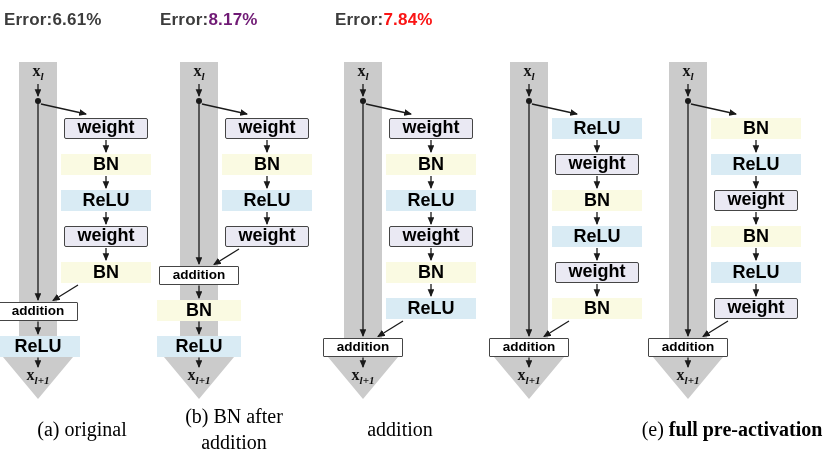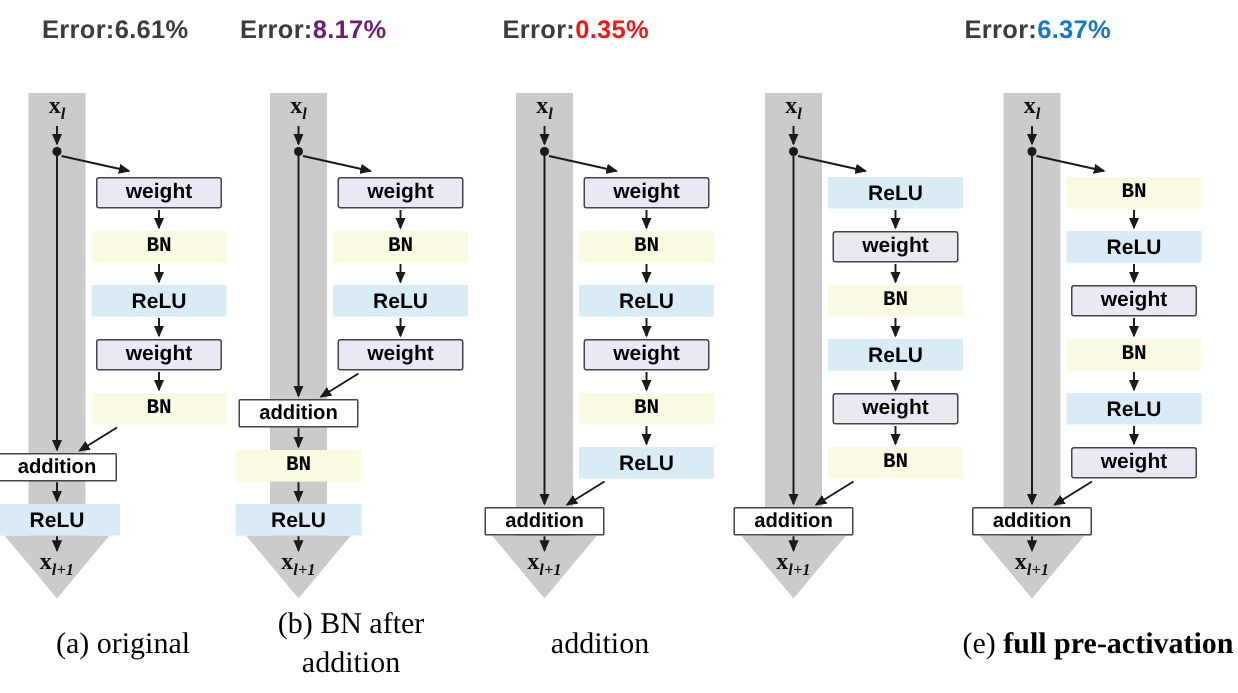--- a/index.html
+++ b/index.html
@@ -11,28 +11,28 @@
   #connector-svg line{stroke:var(--line,#1a1a1a);stroke-width:1.3;}
   #connector-svg .trunk{fill:var(--trunk-gray,#cbcbcb);stroke:none;}
   #connector-svg .dot{fill:var(--line,#1a1a1a);}
   .ah-path{fill:var(--line,#1a1a1a);}
   .err{
     position:absolute;top:10px;font-size:17px;font-weight:600;
     color:var(--error-text,#3c3c3c);white-space:nowrap;letter-spacing:.2px;
   }
   .blk{
     position:absolute;height:21px;line-height:21px;text-align:center;
-    font-size:14px;font-weight:700;color:#000;box-sizing:border-box;white-space:nowrap;
+    font-size:18px;font-weight:700;color:#000;box-sizing:border-box;white-space:nowrap;
   }
   .blk.weight{
     background:var(--weight-fill,#eae9f3);
     border:1.6px solid var(--weight-border,#454545);
     border-radius:2px;line-height:17px;
   }
-  .blk.bn{background:var(--bn-fill,#fafae2);font-family:Liberation Mono, monospace;}
+  .blk.bn{background:var(--bn-fill,#fafae2);}
   .blk.relu{background:var(--relu-fill,#d9ebf4);text-align:center;}
   .blk.add{
     background:var(--addition-fill,#fff);
     border:1.6px solid var(--addition-border,#454545);
     height:19px;line-height:15px;border-radius:1px;font-size:13.5px;
   }
   .xlab{
     position:absolute;width:70px;text-align:center;
     font-family:"Liberation Serif",serif;font-weight:700;font-size:16px;color:#111;
   }
@@ -109,21 +109,21 @@
       <line x1="688" y1="101" x2="688" y2="336" marker-end="url(#ah)"></line>
       <line x1="691" y1="104" x2="736" y2="114" marker-end="url(#ah)"></line>
       <line x1="756" y1="140" x2="756" y2="152" marker-end="url(#ah)"></line>
       <line x1="756" y1="176" x2="756" y2="188" marker-end="url(#ah)"></line>
       <line x1="756" y1="212" x2="756" y2="224" marker-end="url(#ah)"></line>
       <line x1="756" y1="248" x2="756" y2="260" marker-end="url(#ah)"></line>
       <line x1="756" y1="284" x2="756" y2="296" marker-end="url(#ah)"></line>
       <line x1="728" y1="321" x2="703" y2="336.5" marker-end="url(#ah)"></line>
       <line x1="688" y1="357.5" x2="688" y2="367" marker-end="url(#ah)"></line>
     </svg>
-<div class="err" style="left: 28px; text-align: center;"><span>Error:</span><span class="val" style="color: rgb(60, 60, 60);">6.61%</span></div>
+<div class="err" style="left: 4px; text-align: center;"><span>Error:</span><span class="val" style="color: rgb(60, 60, 60);">6.61%</span></div>
     <div class="xlab" style="left: 3px; top: 62px;">x<sub>l</sub></div>
     <div class="blk weight" style="left: 64px; top: 118px; width: 84px;">weight</div>
     <div class="blk bn" style="left: 61px; top: 154px; width: 90px;">BN</div>
     <div class="blk relu" style="left: 61px; top: 190px; width: 90px;">ReLU</div>
     <div class="blk weight" style="left: 64px; top: 226px; width: 84px;">weight</div>
     <div class="blk bn" style="left: 61px; top: 262px; width: 90px;">BN</div>
     <div class="blk add" style="left: -2px; top: 302px; width: 80px;">addition</div>
     <div class="blk relu" style="left: -4px; top: 336px; width: 84px;">ReLU</div>
     <div class="xlab" style="left: 3px; top: 366px;">x<sub>l+1</sub></div>
     <div class="cap" style="left: -13px;">
@@ -136,21 +136,21 @@
     <div class="blk relu" style="left: 222px; top: 190px; width: 90px;">ReLU</div>
     <div class="blk weight" style="left: 225px; top: 226px; width: 84px;">weight</div>
     <div class="blk add" style="left: 159px; top: 266px; width: 80px;">addition</div>
     <div class="blk bn" style="left: 157px; top: 300px; width: 84px;">BN</div>
     <div class="blk relu" style="left: 157px; top: 336px; width: 84px;">ReLU</div>
     <div class="xlab" style="left: 164px; top: 366px;">x<sub>l+1</sub></div>
     <div class="cap" style="left: 139px;">
       <div><span>(b) BN after</span></div>
       <div><span>addition</span></div>
     </div>
-    <div class="err" style="left: 335px;"><span>Error:</span><span class="val" style="color: rgb(250, 20, 20);">0.35%</span></div>
+    <div class="err" style="left: 335px;"><span>Error:</span><span class="val" style="color: rgb(250, 20, 20);">7.84%</span></div>
     <div class="xlab" style="left: 328px; top: 62px;">x<sub>l</sub></div>
     <div class="blk weight" style="left: 389px; top: 118px; width: 84px;">weight</div>
     <div class="blk bn" style="left: 386px; top: 154px; width: 90px;">BN</div>
     <div class="blk relu" style="left: 386px; top: 190px; width: 90px;">ReLU</div>
     <div class="blk weight" style="left: 389px; top: 226px; width: 84px;">weight</div>
     <div class="blk bn" style="left: 386px; top: 262px; width: 90px;">BN</div>
     <div class="blk relu" style="left: 386px; top: 298px; width: 90px;">ReLU</div>
     <div class="blk add" style="left: 323px; top: 338px; width: 80px;">addition</div>
     <div class="xlab" style="left: 328px; top: 366px;">x<sub>l+1</sub></div>
     <div class="cap" style="left: 305px;">
@@ -160,21 +160,20 @@
     <div class="blk relu" style="left: 552px; top: 118px; width: 90px;">ReLU</div>
     <div class="blk weight" style="left: 555px; top: 154px; width: 84px;">weight</div>
     <div class="blk bn" style="left: 552px; top: 190px; width: 90px;">BN</div>
     <div class="blk relu" style="left: 552px; top: 226px; width: 90px;">ReLU</div>
     <div class="blk weight" style="left: 555px; top: 262px; width: 84px;">weight</div>
     <div class="blk bn" style="left: 552px; top: 298px; width: 90px;">BN</div>
     <div class="blk add" style="left: 489px; top: 338px; width: 80px;">addition</div>
     <div class="xlab" style="left: 494px; top: 366px;">x<sub>l+1</sub></div>
     <div class="cap" style="left: 465px;">
     </div>
-    <div class="err" style="left: 643px;"><span>Error:</span><span class="val" style="color: rgb(21, 119, 200); font-weight: 700;">6.37%</span></div>
     <div class="xlab" style="left: 653px; top: 62px;">x<sub>l</sub></div>
     <div class="blk bn" style="left: 711px; top: 118px; width: 90px;">BN</div>
     <div class="blk relu" style="left: 711px; top: 154px; width: 90px;">ReLU</div>
     <div class="blk weight" style="left: 714px; top: 190px; width: 84px;">weight</div>
     <div class="blk bn" style="left: 711px; top: 226px; width: 90px;">BN</div>
     <div class="blk relu" style="left: 711px; top: 262px; width: 90px;">ReLU</div>
     <div class="blk weight" style="left: 714px; top: 298px; width: 84px;">weight</div>
     <div class="blk add" style="left: 648px; top: 338px; width: 80px;">addition</div>
     <div class="xlab" style="left: 653px; top: 366px;">x<sub>l+1</sub></div>
     <div class="cap" style="left: 637px;">

